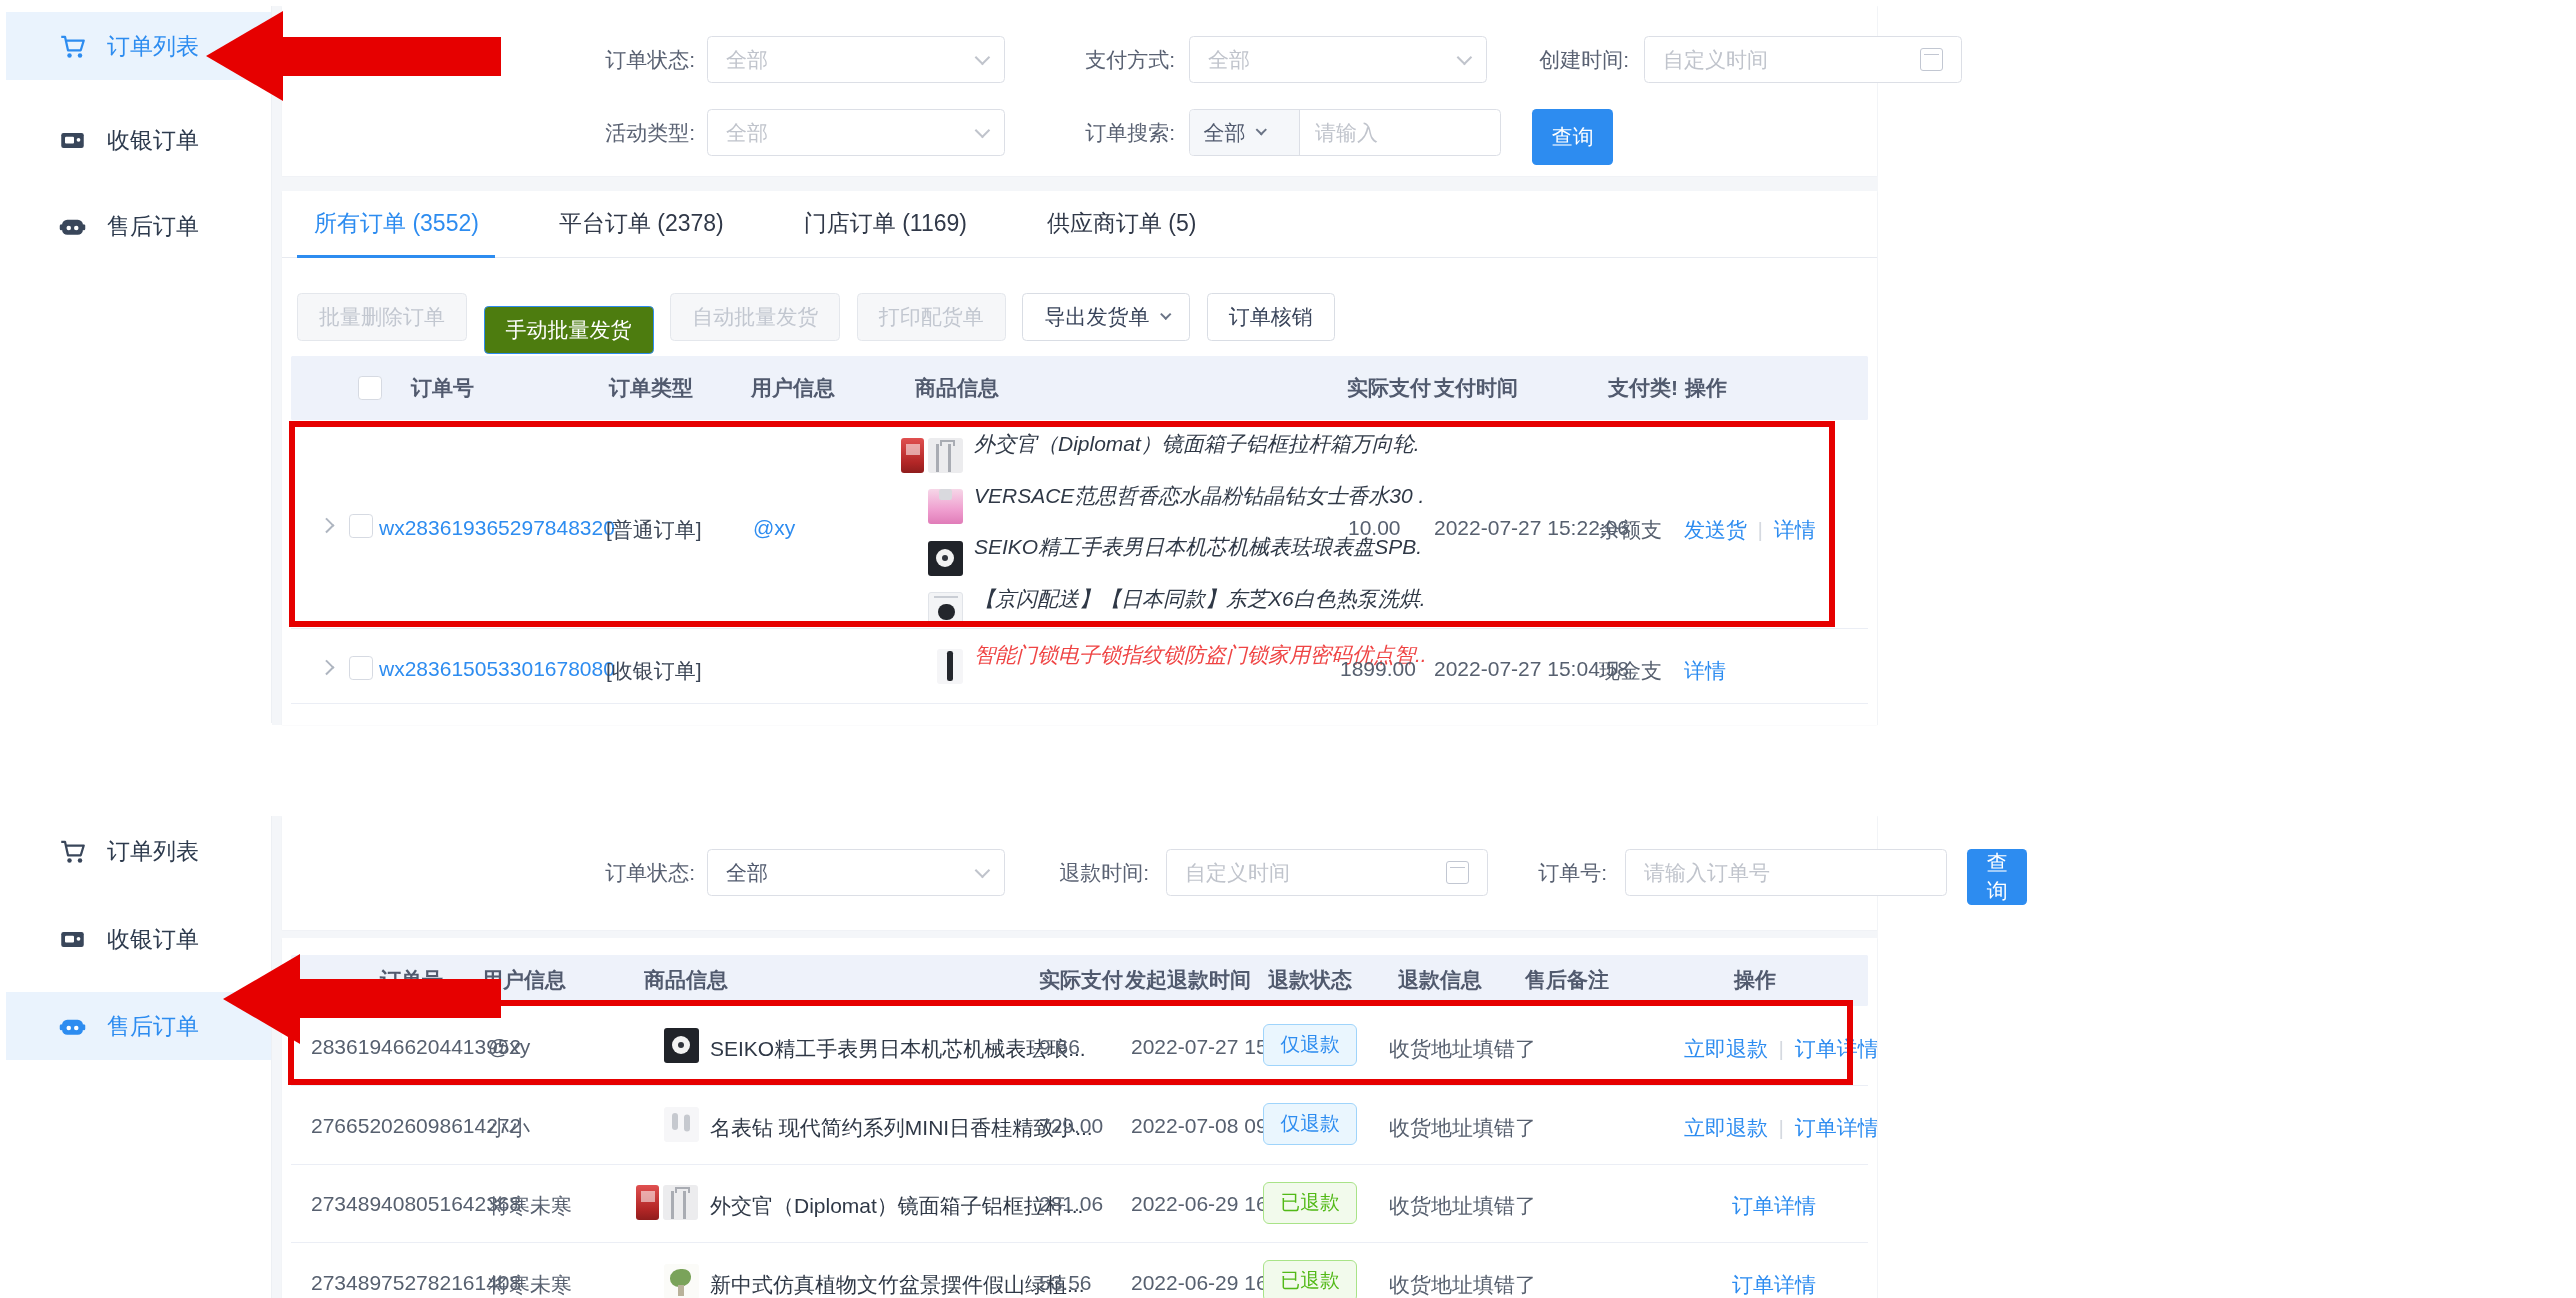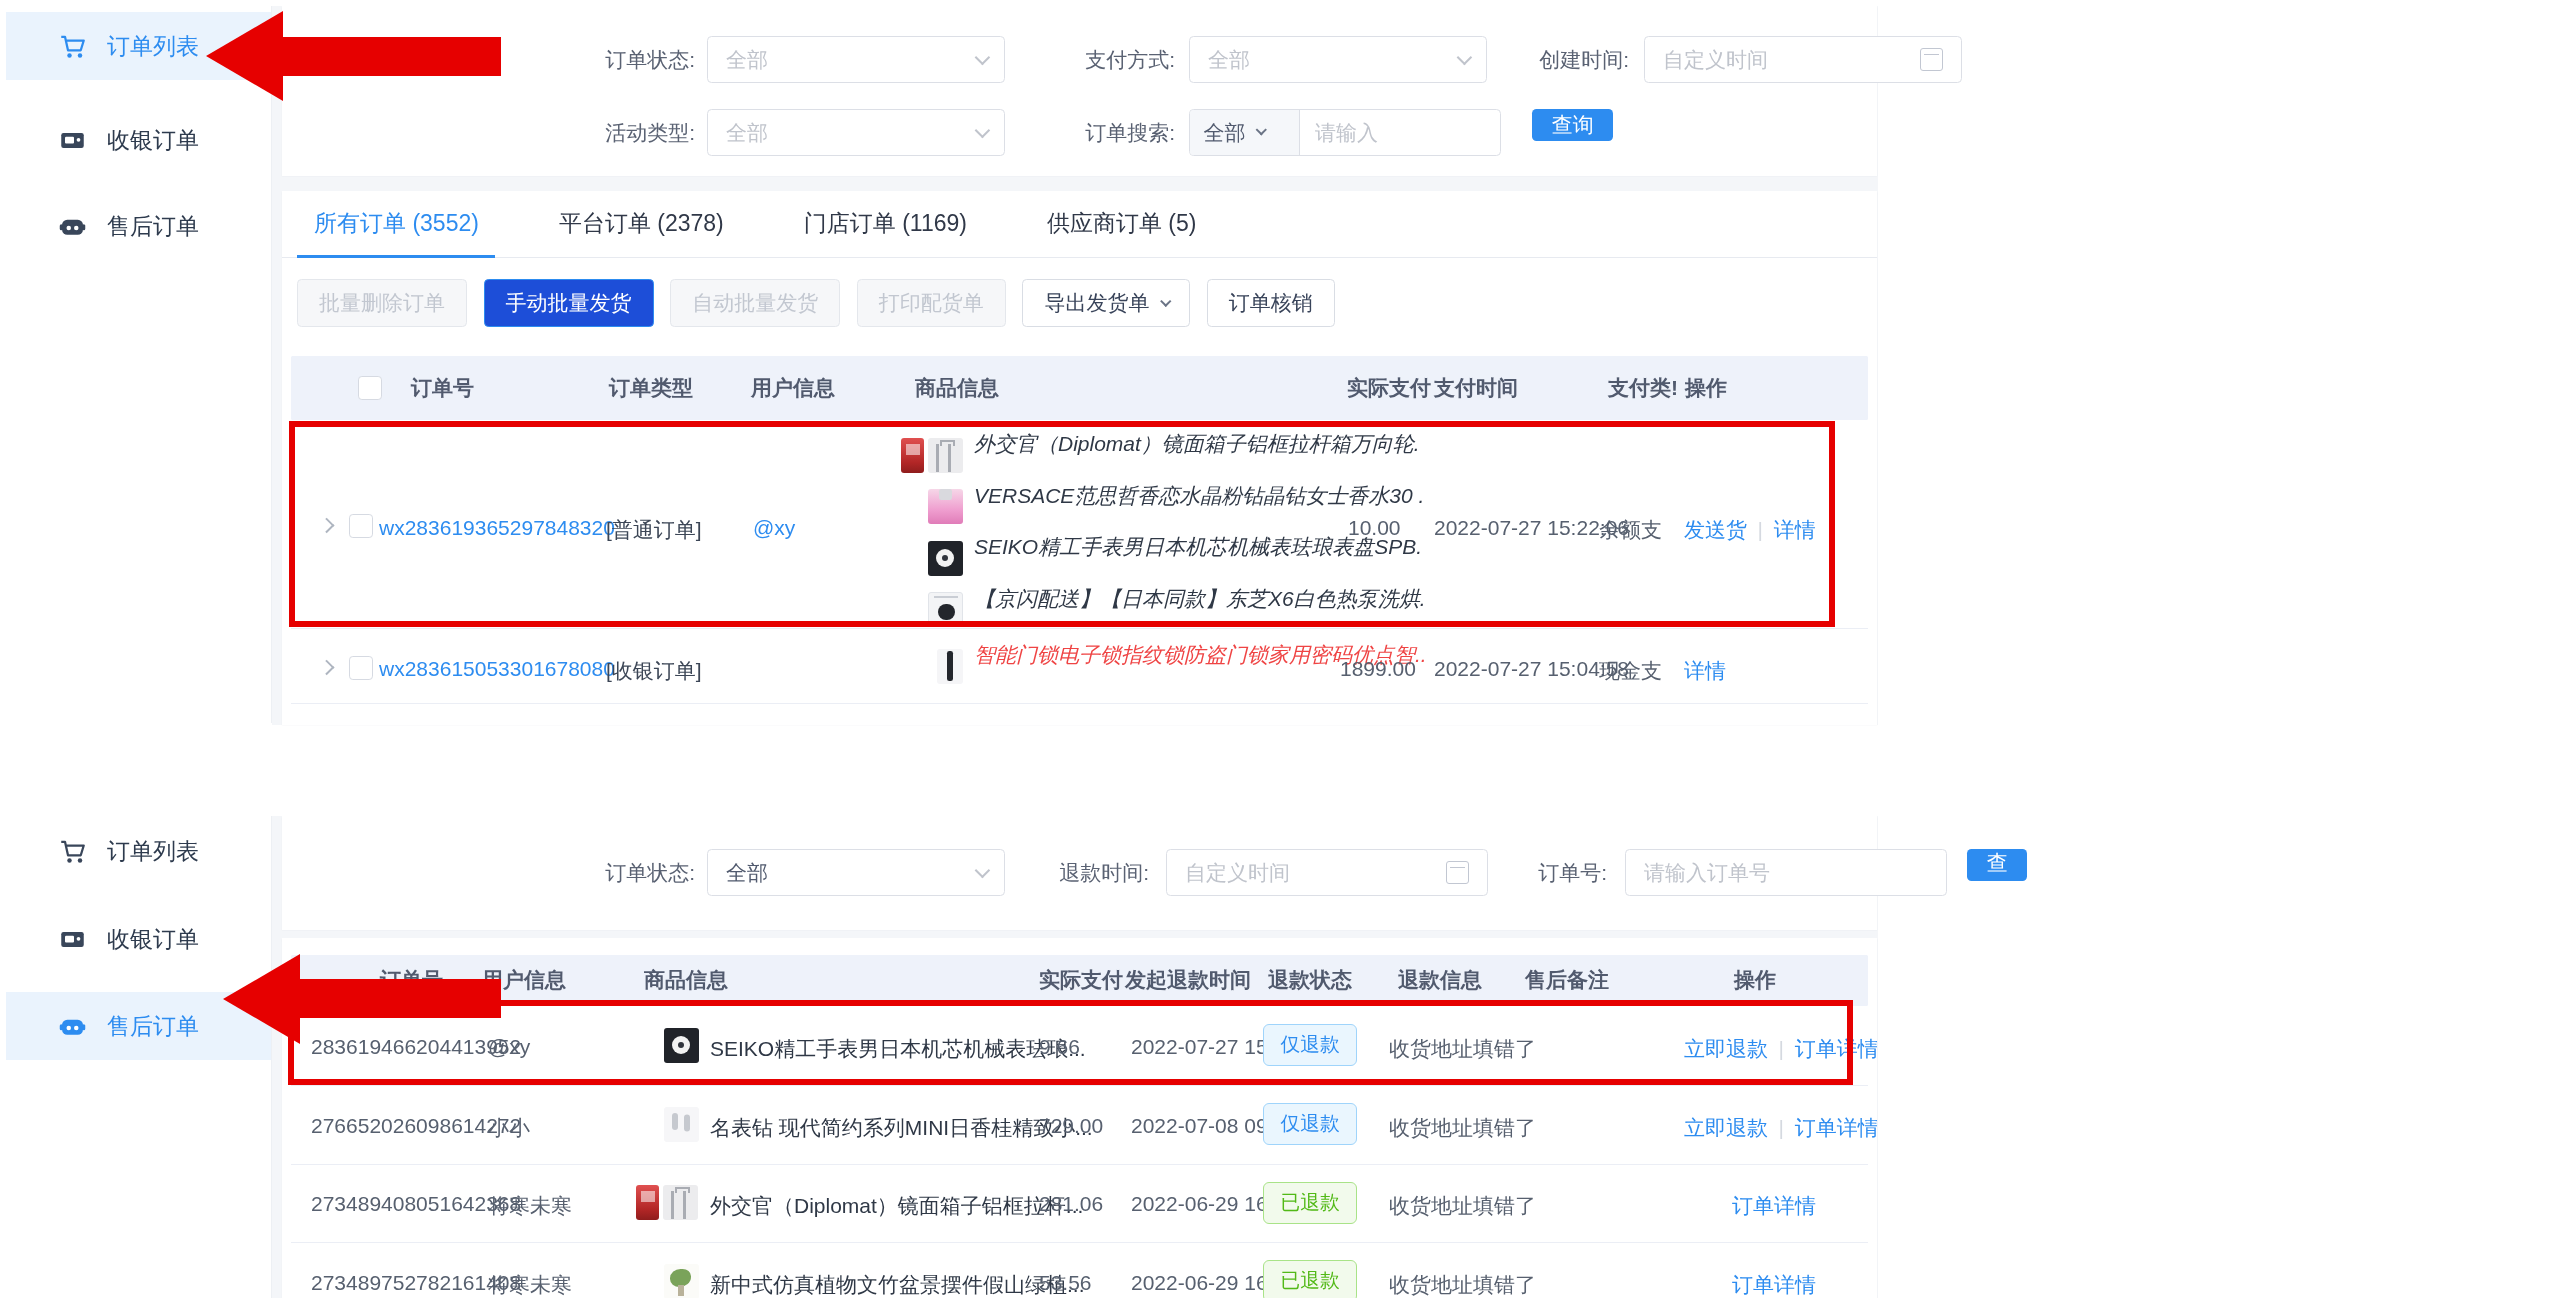--- a/index.html
+++ b/index.html
@@ -32,42 +32,42 @@
   .select, .tinput { position:absolute; height:47px; background:#fff; border:0.8px solid #dcdfe6;
     border-radius:4.5px; display:flex; align-items:center; padding:0 18px; font-size:21px; }
   .placeholder { color:#c0c4cc; }
   .value { color:#515a6e; }
   .chev-down { width:10.6px; height:10.6px; border-right:2.3px solid #c0c4cc; border-bottom:2.3px solid #c0c4cc;
     transform:rotate(45deg) translateY(-3px); margin-left:auto; flex:none; }
   .chev-down.dark { border-color:#6b7486; }
   .spacer { flex:1; }
   .cal-icon { position:relative; width:23px; height:23px; border:1.5px solid #c2c7d2; border-radius:3px; margin-left:auto; flex:none; }
   .cal-icon::before { content:""; position:absolute; left:3px; right:3px; top:4.5px; height:1.5px; background:#c2c7d2; }
-  .btn-primary { position:absolute; height:32px; background:#2d8cf0; color:#fff; border:none; border-radius:4.5px;
+  .btn-primary { position:absolute; height:56px; background:#2d8cf0; color:#fff; border:none; border-radius:4.5px;
     font-size:21px; padding:0 19.7px; cursor:pointer; }
   .search-combo { position:absolute; height:47px; border:0.8px solid #dcdfe6; border-radius:4.5px; display:flex; overflow:hidden; background:#fff; }
   .combo-scope { width:110px; background:#f5f7fa; border-right:0.8px solid #dcdfe6; display:flex; align-items:center;
     padding:0 13.6px; gap:7.6px; font-size:21px; color:#515a6e; cursor:pointer; }
   .combo-scope .chev-down { width:8.3px; height:8.3px; margin-left:1.5px; }
   .combo-input { flex:1; display:flex; align-items:center; padding:0 15px; font-size:21px; }
 
   
   .tabs { position:absolute; left:0; top:0; right:0; height:67px; display:flex; align-items:center;
     padding-left:32px; gap:80px; border-bottom:0.8px solid #e7eaf0;text-align:center; }
   .tab { font-size:23px; color:#303848; cursor:pointer; position:relative; height:67px; line-height:64px; }
   .tab.active { color:#2d8cf0; }
   .tab.active::after { content:""; position:absolute; left:-16.6px; right:-16.6px; bottom:-0.8px; height:3.8px; background:#2d8cf0; }
 
   
   .toolbar { position:absolute; left:15px; top:88px; display:flex; gap:16.6px;align-items:center; }
   .toolbar-right { position:absolute; right:36px; top:88px; display:flex; gap:18px; }
   .btn { height:48px; border-radius:4.5px; font-size:21px; padding:0 21px; display:flex; align-items:center; gap:10.6px;
     background:#fff; border:0.8px solid #d9dde4; color:#39445a; cursor:pointer; }
   .btn.disabled { background:#f6f7f9; border-color:#e4e7ec; color:#c2c7d0; cursor:not-allowed; }
-  .btn.primary { background:#1d4ed8; border-color:#2d8cf0; color:#fff; }
+  .btn.primary { background:#4d7c0f; border-color:#2d8cf0; color:#fff;margin-top:27px; }
   .btn .chev-down { width:8.3px; height:8.3px; border-color:#6b7486; margin:0; transform:rotate(45deg) translateY(-2.3px); }
 
   
   .thead { position:absolute; left:9px; right:9px; background:#eef2fa; border-radius:1.5px; }
   .thead-top { top:165px; height:64px; }
   .thead-bottom { top:16.6px; height:51px; }
   .hcell { position:absolute; font-size:21px; font-weight:600; color:#515a6e; top:50%; transform:translateY(-50%); white-space:nowrap; }
   .cell { position:absolute; font-size:21px; color:#57606f; white-space:nowrap; }
   .link { color:#2d8cf0; cursor:pointer; }
   .opsep { color:#d5d9e0; padding:0 10.6px; }

